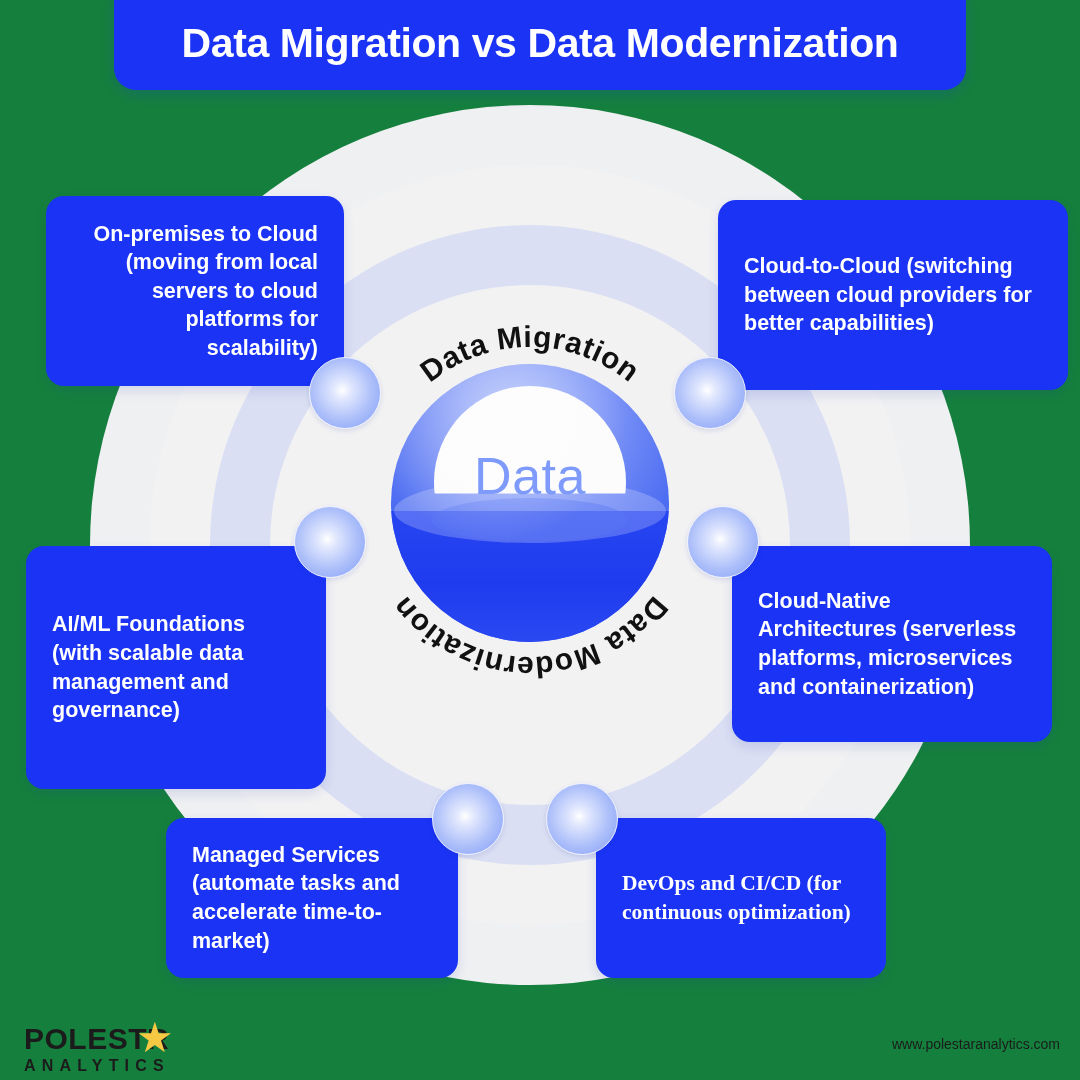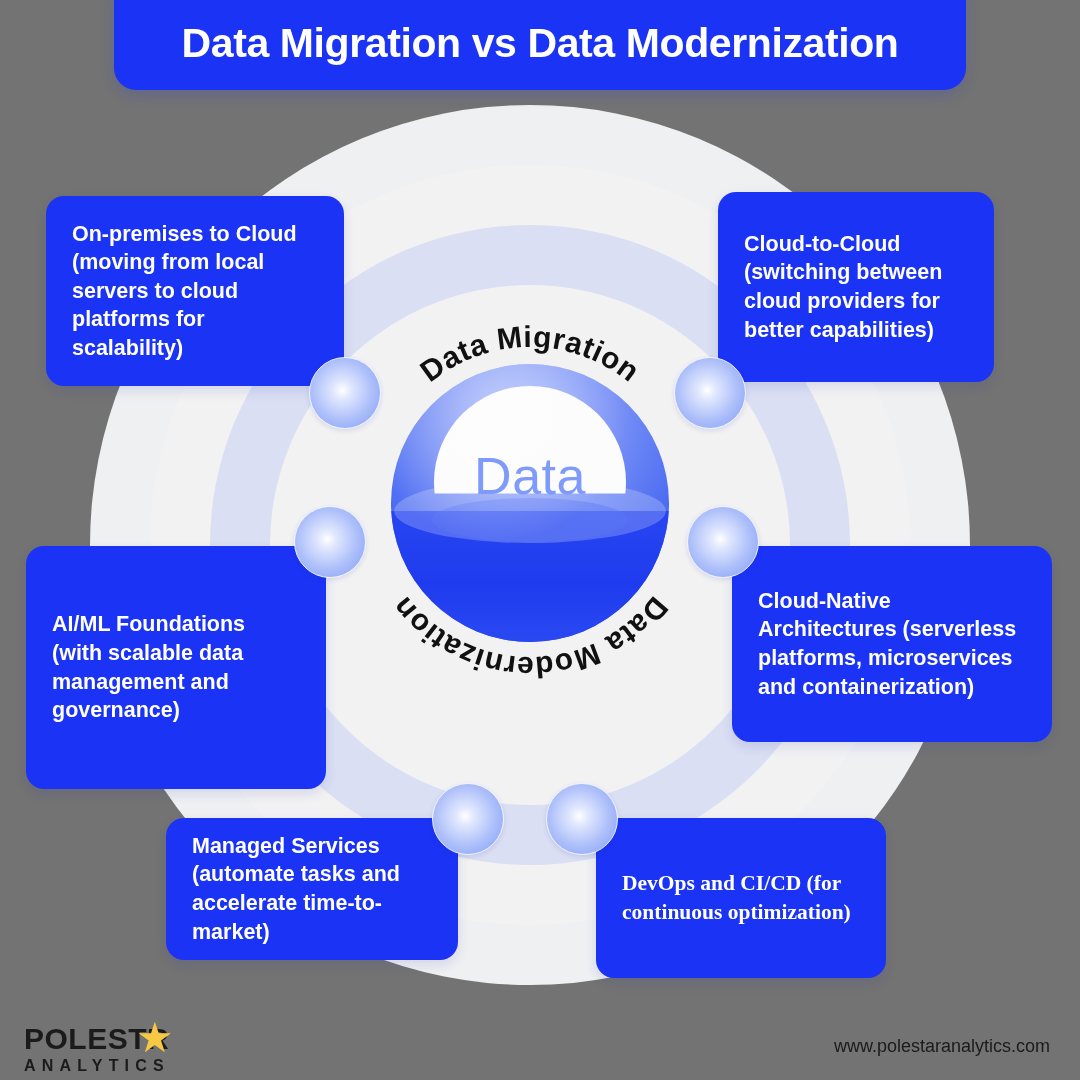--- a/index.html
+++ b/index.html
@@ -5,21 +5,21 @@
   * { box-sizing: border-box; margin: 0; padding: 0; }
   html, body {
     width: 1080px; height: 1080px;
     background: #f2f2f3;
     font-family: "Liberation Sans", sans-serif;
     overflow: hidden;
   }
   #stage {
     position: relative;
     width: 1080px; height: 1080px;
-    background: #737373;
+    background: #15803d;
   }
 
   .ring2 {
     position: absolute;
     border-radius: 50%;
     left: 530px; top: 545px;
     transform: translate(-50%, -50%);
   }
   .ring2.s1 { width: 880px; height: 880px; background: #eff0f2; }
   .ring2.s2 { width: 760px; height: 760px; background: #f2f2f3; }
@@ -150,25 +150,25 @@
     font-weight: bold;
     line-height: 1.33;
     padding: 22px 26px;
     box-shadow: 0 5px 12px rgba(30,50,170,0.13);
     z-index: 15;
     display: flex;
     align-items: center;
   }
   .card .ctext { display: block; }
 
-  .c-tl { left: 46px;  top: 196px; width: 298px; height: 190px; }
-  .c-tr { left: 718px; top: 192px; width: 276px; height: 190px; }
+  .c-tl { left: 46px;  top: 196px; width: 298px; height: 190px; text-align: right; }
+  .c-tr { left: 718px; top: 200px; width: 350px; height: 190px; }
   .c-ml { left: 26px;  top: 546px; width: 300px; height: 243px; }
   .c-mr { left: 732px; top: 546px; width: 320px; height: 196px; justify-content: center; }
-  .c-bl { left: 166px; top: 818px; width: 292px; height: 142px; }
+  .c-bl { left: 166px; top: 818px; width: 292px; height: 160px; }
   .c-br { left: 596px; top: 818px; width: 290px; height: 160px; font-family: Liberation Serif, serif; }
 
   
   #footer-logo {
     position: absolute;
     left: 24px; top: 1024px;
     z-index: 25;
   }
   #logo-wordmark {
     position: relative;
@@ -191,22 +191,22 @@
   #logo-sub {
     display: block;
     font-size: 16px;
     font-weight: bold;
     letter-spacing: 6.2px;
     color: #1b1b1b;
     margin-top: 3px;
   }
   #footer-url {
     position: absolute;
-    right: 30px; top: 1036px;
-    font-size: 18px;
+    right: 20px; top: 1036px;
+    font-size: 14px;
     color: #1b1b1b;
     z-index: 25;
   }
 </style>
 </head>
 <body>
 
 <div id="stage">
 
   <div class="ring2 s1"></div>

